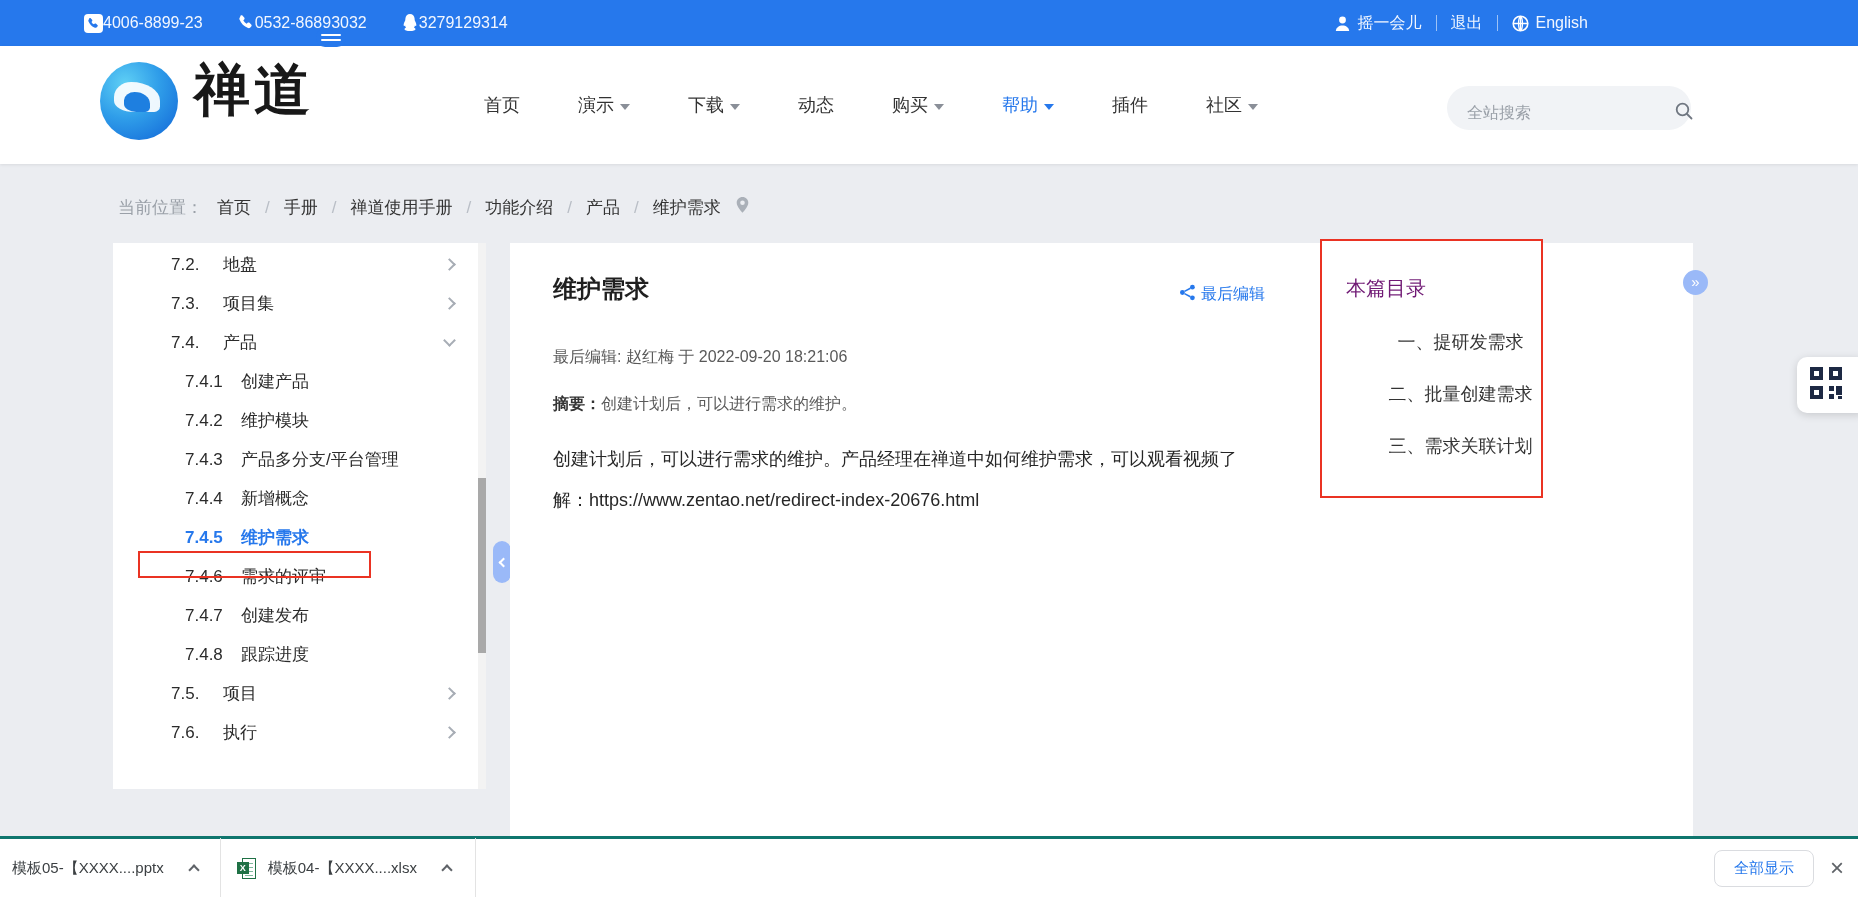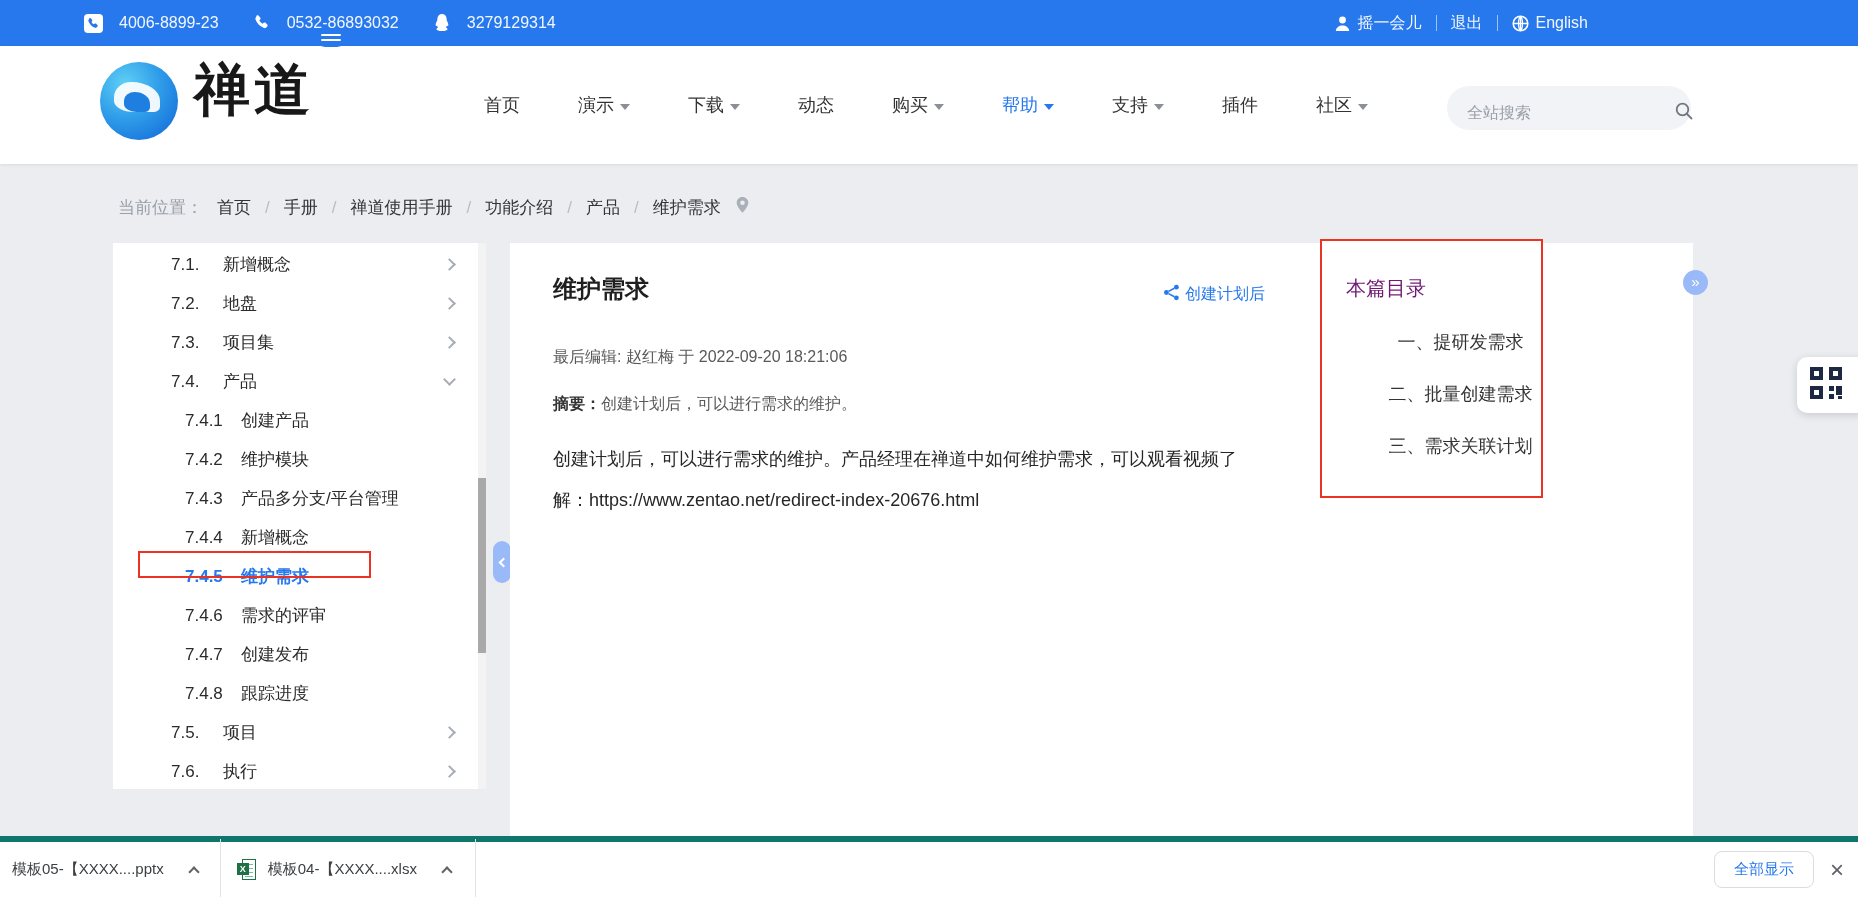--- a/index.html
+++ b/index.html
@@ -5,21 +5,21 @@
   * { margin:0; padding:0; box-sizing:border-box; }
   html,body { width:1858px; height:897px; overflow:hidden; }
   body { font-family:"Liberation Sans","DejaVu Sans",sans-serif; background:#ebedf1; }
   .screen { position:relative; width:1858px; height:897px; background:#ebedf1; }
 
   
   .topbar { position:absolute; left:0; top:0; width:1858px; height:46px;
             background:#2678ec; display:flex; align-items:center; color:#f2f7ff; font-size:16px; }
   .topbar-left { display:flex; align-items:center; gap:34px; margin-left:84px; }
   .topbar-right { margin-left:auto; margin-right:270px; display:flex; align-items:center; gap:14px; }
-  .contact { display:flex; align-items:center; gap:16px; cursor:pointer; }
+  .contact { display:flex; align-items:center; gap:0; cursor:pointer; }
   .tb-divider { width:1px; height:16px; background:rgba(255,255,255,.55); }
   .tb-link { display:flex; align-items:center; gap:7px; cursor:pointer; }
   .topbar svg { display:block; }
 
   
   .header { position:absolute; left:0; top:46px; width:1858px; height:118px; background:#ffffff;
             box-shadow:0 1px 3px rgba(0,0,0,.08); display:flex; align-items:center; }
   .logo { position:absolute; left:100px; top:16px; display:flex; align-items:flex-start; cursor:pointer; }
   .logo-circle { width:78px; height:78px; border-radius:50%;
                  background:radial-gradient(circle at 32% 28%, #5fd0f5 0%, #2f9de9 45%, #0f62d6 100%);
@@ -99,21 +99,21 @@
   .qr-card { position:absolute; left:1797px; top:357px; width:70px; height:56px; background:#fff;
              border-radius:10px; box-shadow:0 2px 8px rgba(0,0,0,.15); display:flex; align-items:center;
              cursor:pointer; padding-left:11px; }
 
   
   .annot-side { position:absolute; left:138px; top:551px; width:233px; height:27px;
                 border:2px solid #ea3323; pointer-events:none; }
 
   
   .dlbar { position:absolute; left:0; top:836px; width:1858px; height:61px; background:#fff;
-           border-top:6px solid #0f766e; display:flex; align-items:center; }
+           border-top:3px solid #0f766e; display:flex; align-items:center; }
   .dl-item { display:flex; align-items:center; height:61px; cursor:pointer; }
   .dl-item .fname { font-size:15px; color:#3c4043; }
   .chev-up { width:8px; height:8px; border-top:2px solid #5f6368; border-right:2px solid #5f6368;
              transform:rotate(-45deg); margin:4px 0 0 26px; }
   .dl-sep { width:1px; height:61px; background:#e3e3e3; }
   .xls-icon { width:19px; height:21px; position:relative; margin:0 12px 0 16px; }
   .xls-page { position:absolute; right:0; top:0; width:14px; height:21px; background:#fff;
               border:1px solid #1f7145; }
   .xls-page i { position:absolute; left:2px; right:2px; height:1px; background:#7fb99c; }
   .xls-sq { position:absolute; left:0; top:4px; width:12px; height:12px; background:#1f7145; color:#fff;
@@ -210,24 +210,20 @@
         </div>
       <div class="nav-item">
           <span>购买</span>
           <span class="caret"></span>
         </div>
       <div class="nav-item active">
           <span>帮助</span>
           <span class="caret"></span>
         </div>
       <div class="nav-item">
-          <span>支持</span>
-          <span class="caret"></span>
-        </div>
-      <div class="nav-item">
           <span>插件</span>
         </div>
       <div class="nav-item">
           <span>社区</span>
           <span class="caret"></span>
         </div>
     </nav>
     <div class="search-pill">
       <input type="text" placeholder="全站搜索" style="">
       <span>
@@ -255,25 +251,20 @@
     <span>
       <svg width="15" height="18" viewBox="0 0 15 18">
           <path d="M7.5 1C4.2 1 1.7 3.5 1.7 6.7c0 4.2 5.8 10 5.8 10s5.8-5.8 5.8-10C13.3 3.5 10.8 1 7.5 1zm0 8a2.3 2.3 0 110-4.6 2.3 2.3 0 010 4.6z" fill="#aab0b8"></path>
         </svg>
     </span>
   </div>
 
   <aside class="sidebar">
     <div class="side-list">
       <div class="side-item">
-          <span class="num">7.1.</span>
-          <span class="txt">新增概念</span>
-          <span class="chev right"></span>
-        </div>
-      <div class="side-item">
           <span class="num">7.2.</span>
           <span class="txt">地盘</span>
           <span class="chev right"></span>
         </div>
       <div class="side-item">
           <span class="num">7.3.</span>
           <span class="txt">项目集</span>
           <span class="chev right"></span>
         </div>
       <div class="side-item">
@@ -342,21 +333,21 @@
         <span class="share">
           <span>
             <svg width="17" height="17" viewBox="0 0 17 17">
                 <circle cx="13.4" cy="3.2" r="2.4" fill="#2678ec"></circle>
                 <circle cx="3.4" cy="8.5" r="2.4" fill="#2678ec"></circle>
                 <circle cx="13.4" cy="13.8" r="2.4" fill="#2678ec"></circle>
                 <line x1="5.5" y1="7.4" x2="11.4" y2="4.3" stroke="#2678ec" stroke-width="1.6"></line>
                 <line x1="5.5" y1="9.6" x2="11.4" y2="12.7" stroke="#2678ec" stroke-width="1.6"></line>
               </svg>
           </span>
-          <span>创建计划后</span>
+          <span>最后编辑</span>
         </span>
       </div>
       <div class="meta">最后编辑: 赵红梅 于 2022-09-20 18:21:06</div>
       <div class="summary">
         <b>摘要：</b><span>创建计划后，可以进行需求的维护。</span>
       </div>
       <p class="para">创建计划后，可以进行需求的维护。产品经理在禅道中如何维护需求，可以观看视频了解：https://www.zentao.net/redirect-index-20676.html</p>
     </div>
   </main>
 

